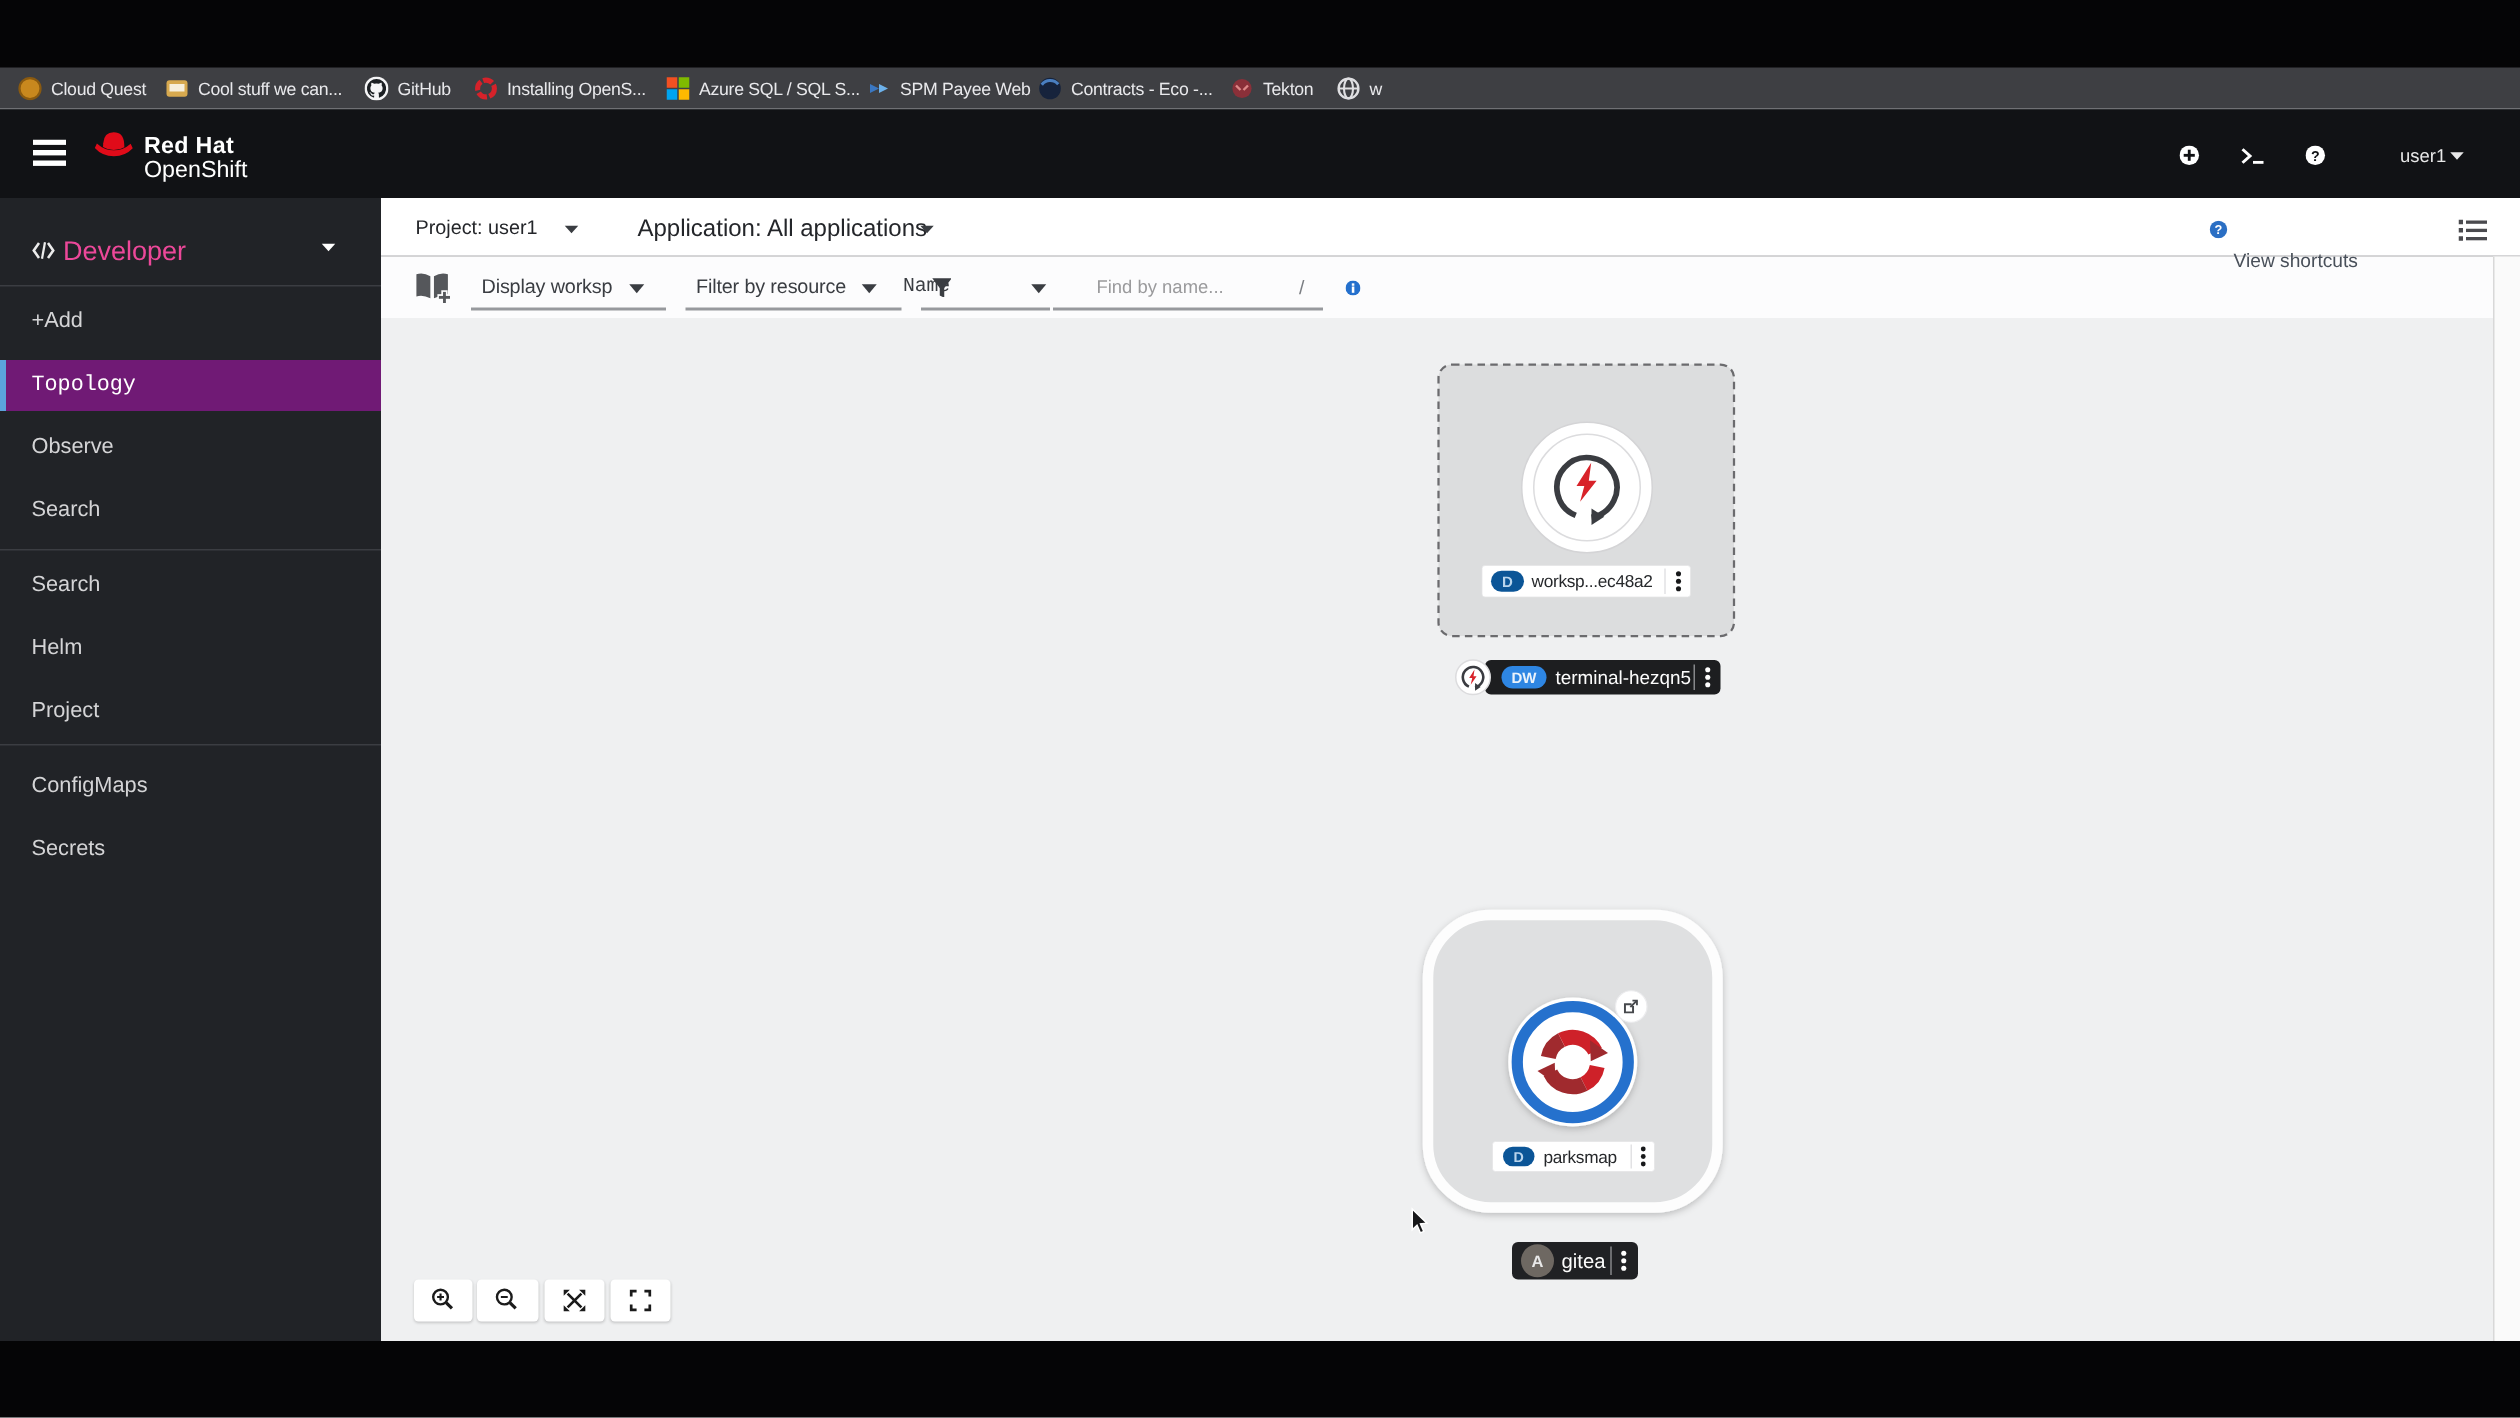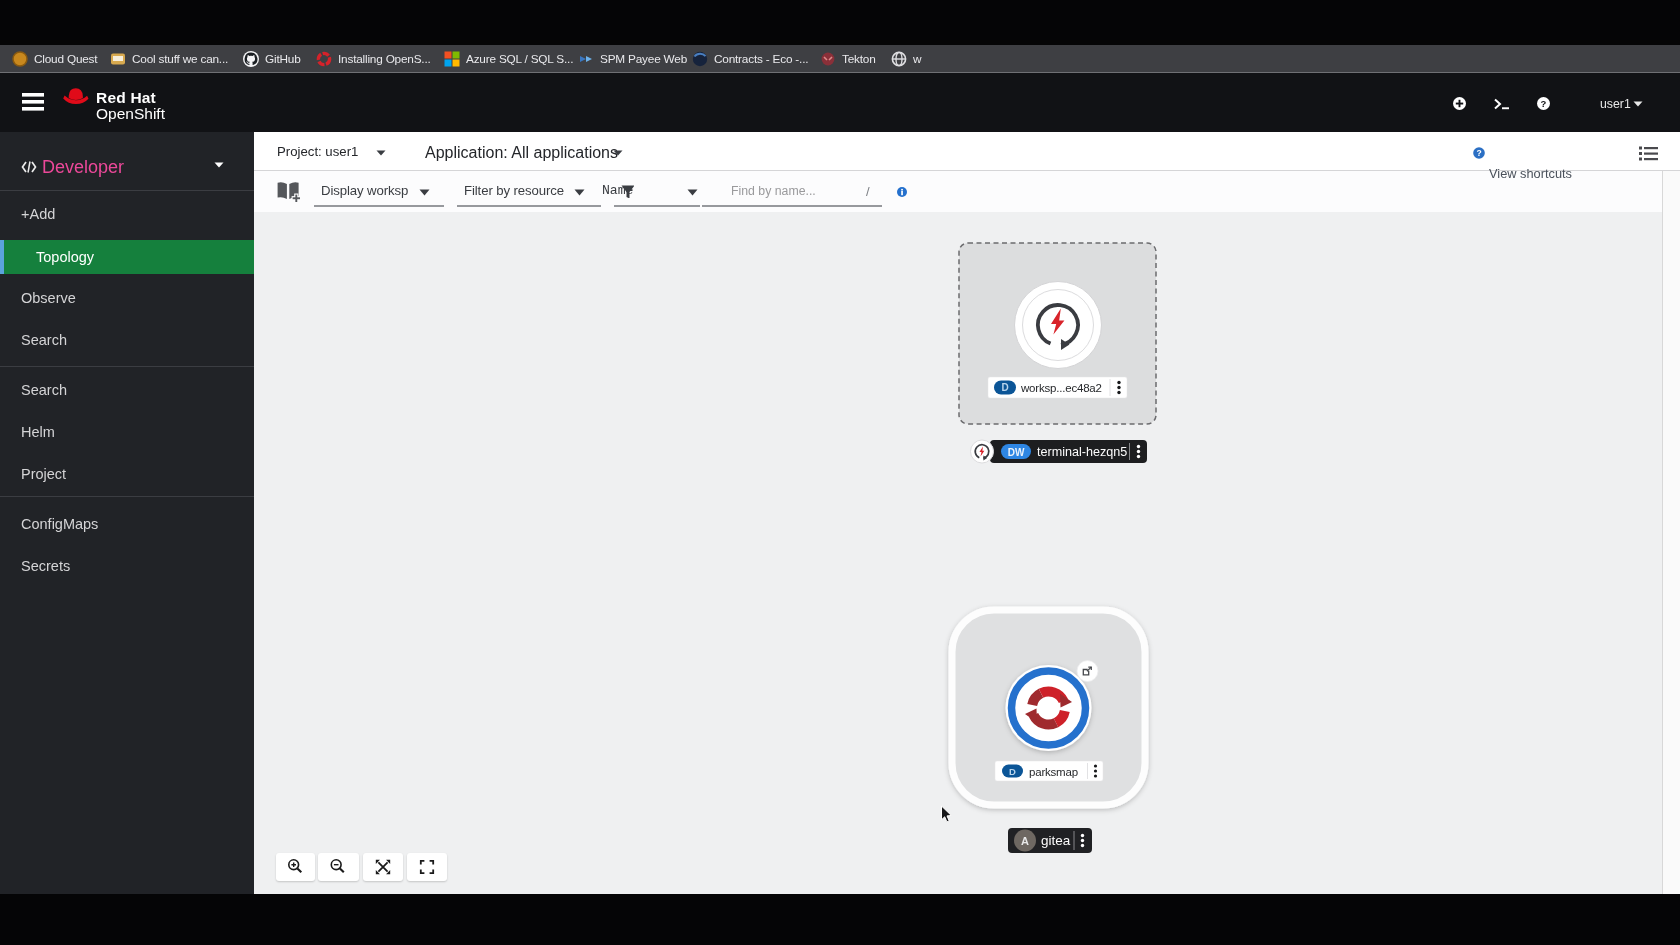--- a/index.html
+++ b/index.html
@@ -2,21 +2,21 @@
 <html><head>
 <meta charset="utf-8">
 <style>
   html,body{margin:0;padding:0;}
   body{width:1680px;height:945px;background:#050506;overflow:hidden;
        font-family:"Liberation Sans", sans-serif; position:relative;}
   .abs{position:absolute;}
   .bk{position:absolute;top:45px;height:28px;display:flex;align-items:center;gap:6px;
       color:#e9e9ec;font-size:11.8px;letter-spacing:-0.2px;white-space:nowrap;}
   .nav{position:absolute;left:0;width:254px;height:34px;line-height:34px;padding-left:21px;font-size:14.5px;box-sizing:border-box;color:#d4d4d6;}
-  .nav.sel{background:#15803d;border-left:4px solid #5ba3dc;padding-left:32px;color:#fff;}
+  .nav.sel{background:#701a75;border-left:4px solid #5ba3dc;padding-left:17px;color:#fff;font-family:Liberation Mono, monospace;}
   .sdiv{position:absolute;left:0;width:254px;height:1px;background:#3b3d42;}
   .zbtn{position:absolute;top:853px;height:28px;background:#fff;border-radius:3px;box-shadow:0 1px 2px rgba(0,0,0,0.18);}
   .ctext{color:#3a3d42;font-size:13.2px;letter-spacing:-0.1px;}
   .ul{position:absolute;height:1.6px;background:#97999d;}
 </style>
 </head>
 <body>
 
 <div class="abs" style="left:0;top:45px;width:1680px;height:28px;background:#3e3f43;border-bottom:1px solid #6f7074;box-sizing:border-box;"></div>
 <div class="abs" style="left:0;top:73px;width:1680px;height:59px;background:#111215;"></div>

